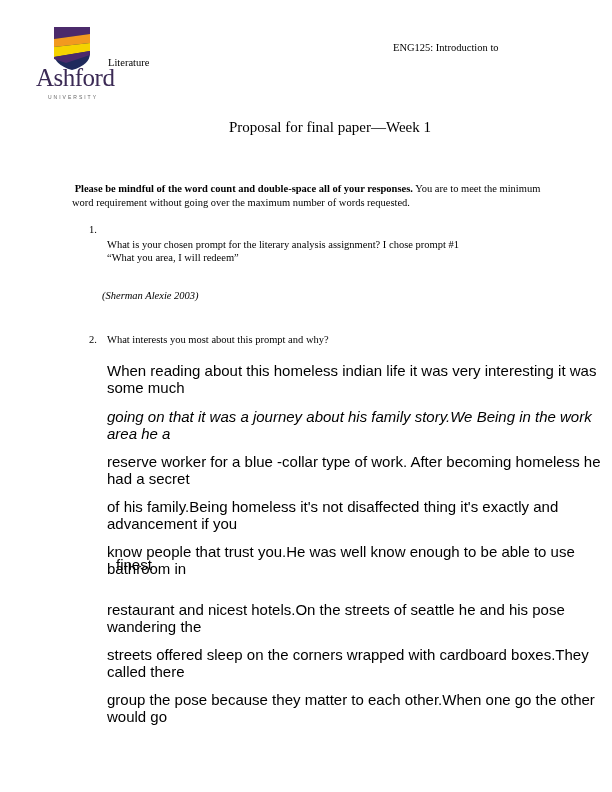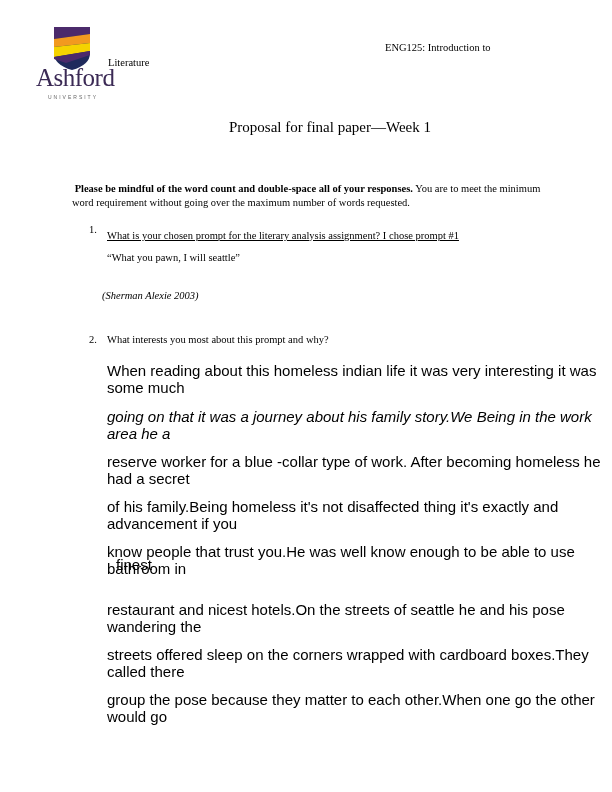--- a/index.html
+++ b/index.html
@@ -2,21 +2,21 @@
 <html><head>
 <meta charset="utf-8">
 <style>
   html, body { margin:0; padding:0; background:#ffffff; }
   body { width:612px; height:792px; position:relative; overflow:hidden; font-family:"Liberation Serif", serif; color:#000; }
   .abs { position:absolute; }
   .logo { left:36px; top:22px; width:70px; height:72px; }
   .shield { position:absolute; left:16px; top:3px; width:40px; height:46px; }
   .logo-word { position:absolute; left:0; top:42px; font-family:"Liberation Serif", serif; font-size:25px; color:#3b2a55; letter-spacing:-0.5px; }
   .logo-sub { position:absolute; left:12px; top:72px; font-family:"Liberation Sans", sans-serif; font-size:5px; letter-spacing:2px; color:#666; }
-  .hdr-right { left:385px; top:42px; font-size:10.5px; }
+  .hdr-right { left:393px; top:42px; font-size:10.5px; }
   .hdr-left { left:108px; top:57px; font-size:10.5px; }
   .title { left:0; width:612px; top:119px; text-align:center; font-weight:normal; font-size:15px;padding-left:24px; }
   .intro { left:72px; top:168px; width:470px; font-size:10.5px; line-height:14px; }
   .intro b { font-weight:bold; }
   .q { font-size:10.5px; }
   .sans { font-family:"Liberation Sans", sans-serif; font-size:15px; }
   .italic { font-style:italic; }
 </style>
 </head>
 <body>
@@ -37,22 +37,22 @@
 <div class="abs hdr-left">Literature</div>
 
 <div class="abs title">Proposal for final paper—Week 1</div>
 
 <div class="abs intro">
   <br>
   &nbsp;<b>Please be mindful of the word count and double-space all of your responses.</b><span> You are to meet the minimum word requirement without going over the maximum number of words requested.</span>
 </div>
 
 <div class="abs q" style="left:89px; top:224px;">1.</div>
-<div class="abs q" style="left:107px; top:230px;text-decoration:underline;">What is your chosen prompt for the literary analysis assignment? I chose prompt #1</div>
-<div class="abs q" style="left:107px; top:252px;">“What you pawn, I will seattle”</div>
+<div class="abs q" style="left:107px; top:239px;">What is your chosen prompt for the literary analysis assignment? I chose prompt #1</div>
+<div class="abs q" style="left:107px; top:252px;">“What you area, I will redeem”</div>
 <div class="abs q italic" style="left:102px; top:290px;">(Sherman  Alexie 2003)</div>
 
 <div class="abs q" style="left:89px; top:334px;">2.</div>
 <div class="abs q" style="left:107px; top:334px;">What interests you most about this prompt and why?</div>
 
 <div class="abs sans" style="left:107px; top:362px;">When reading about this homeless indian life it was very interesting it was some much</div>
 <div class="abs sans" style="left:107px; top:408px;font-style:italic;">going on that it was a journey about his family story.We Being in the work area he a</div>
 <div class="abs sans" style="left:107px; top:453px;">reserve worker for a blue -collar type of work. After becoming homeless he had a secret</div>
 <div class="abs sans" style="left:107px; top:498px;">of his family.Being homeless it's not disaffected thing it's exactly and advancement if you</div>
 <div class="abs sans" style="left:107px; top:543px;">know people that trust you.He was well know enough to be able to use bathroom in</div>

